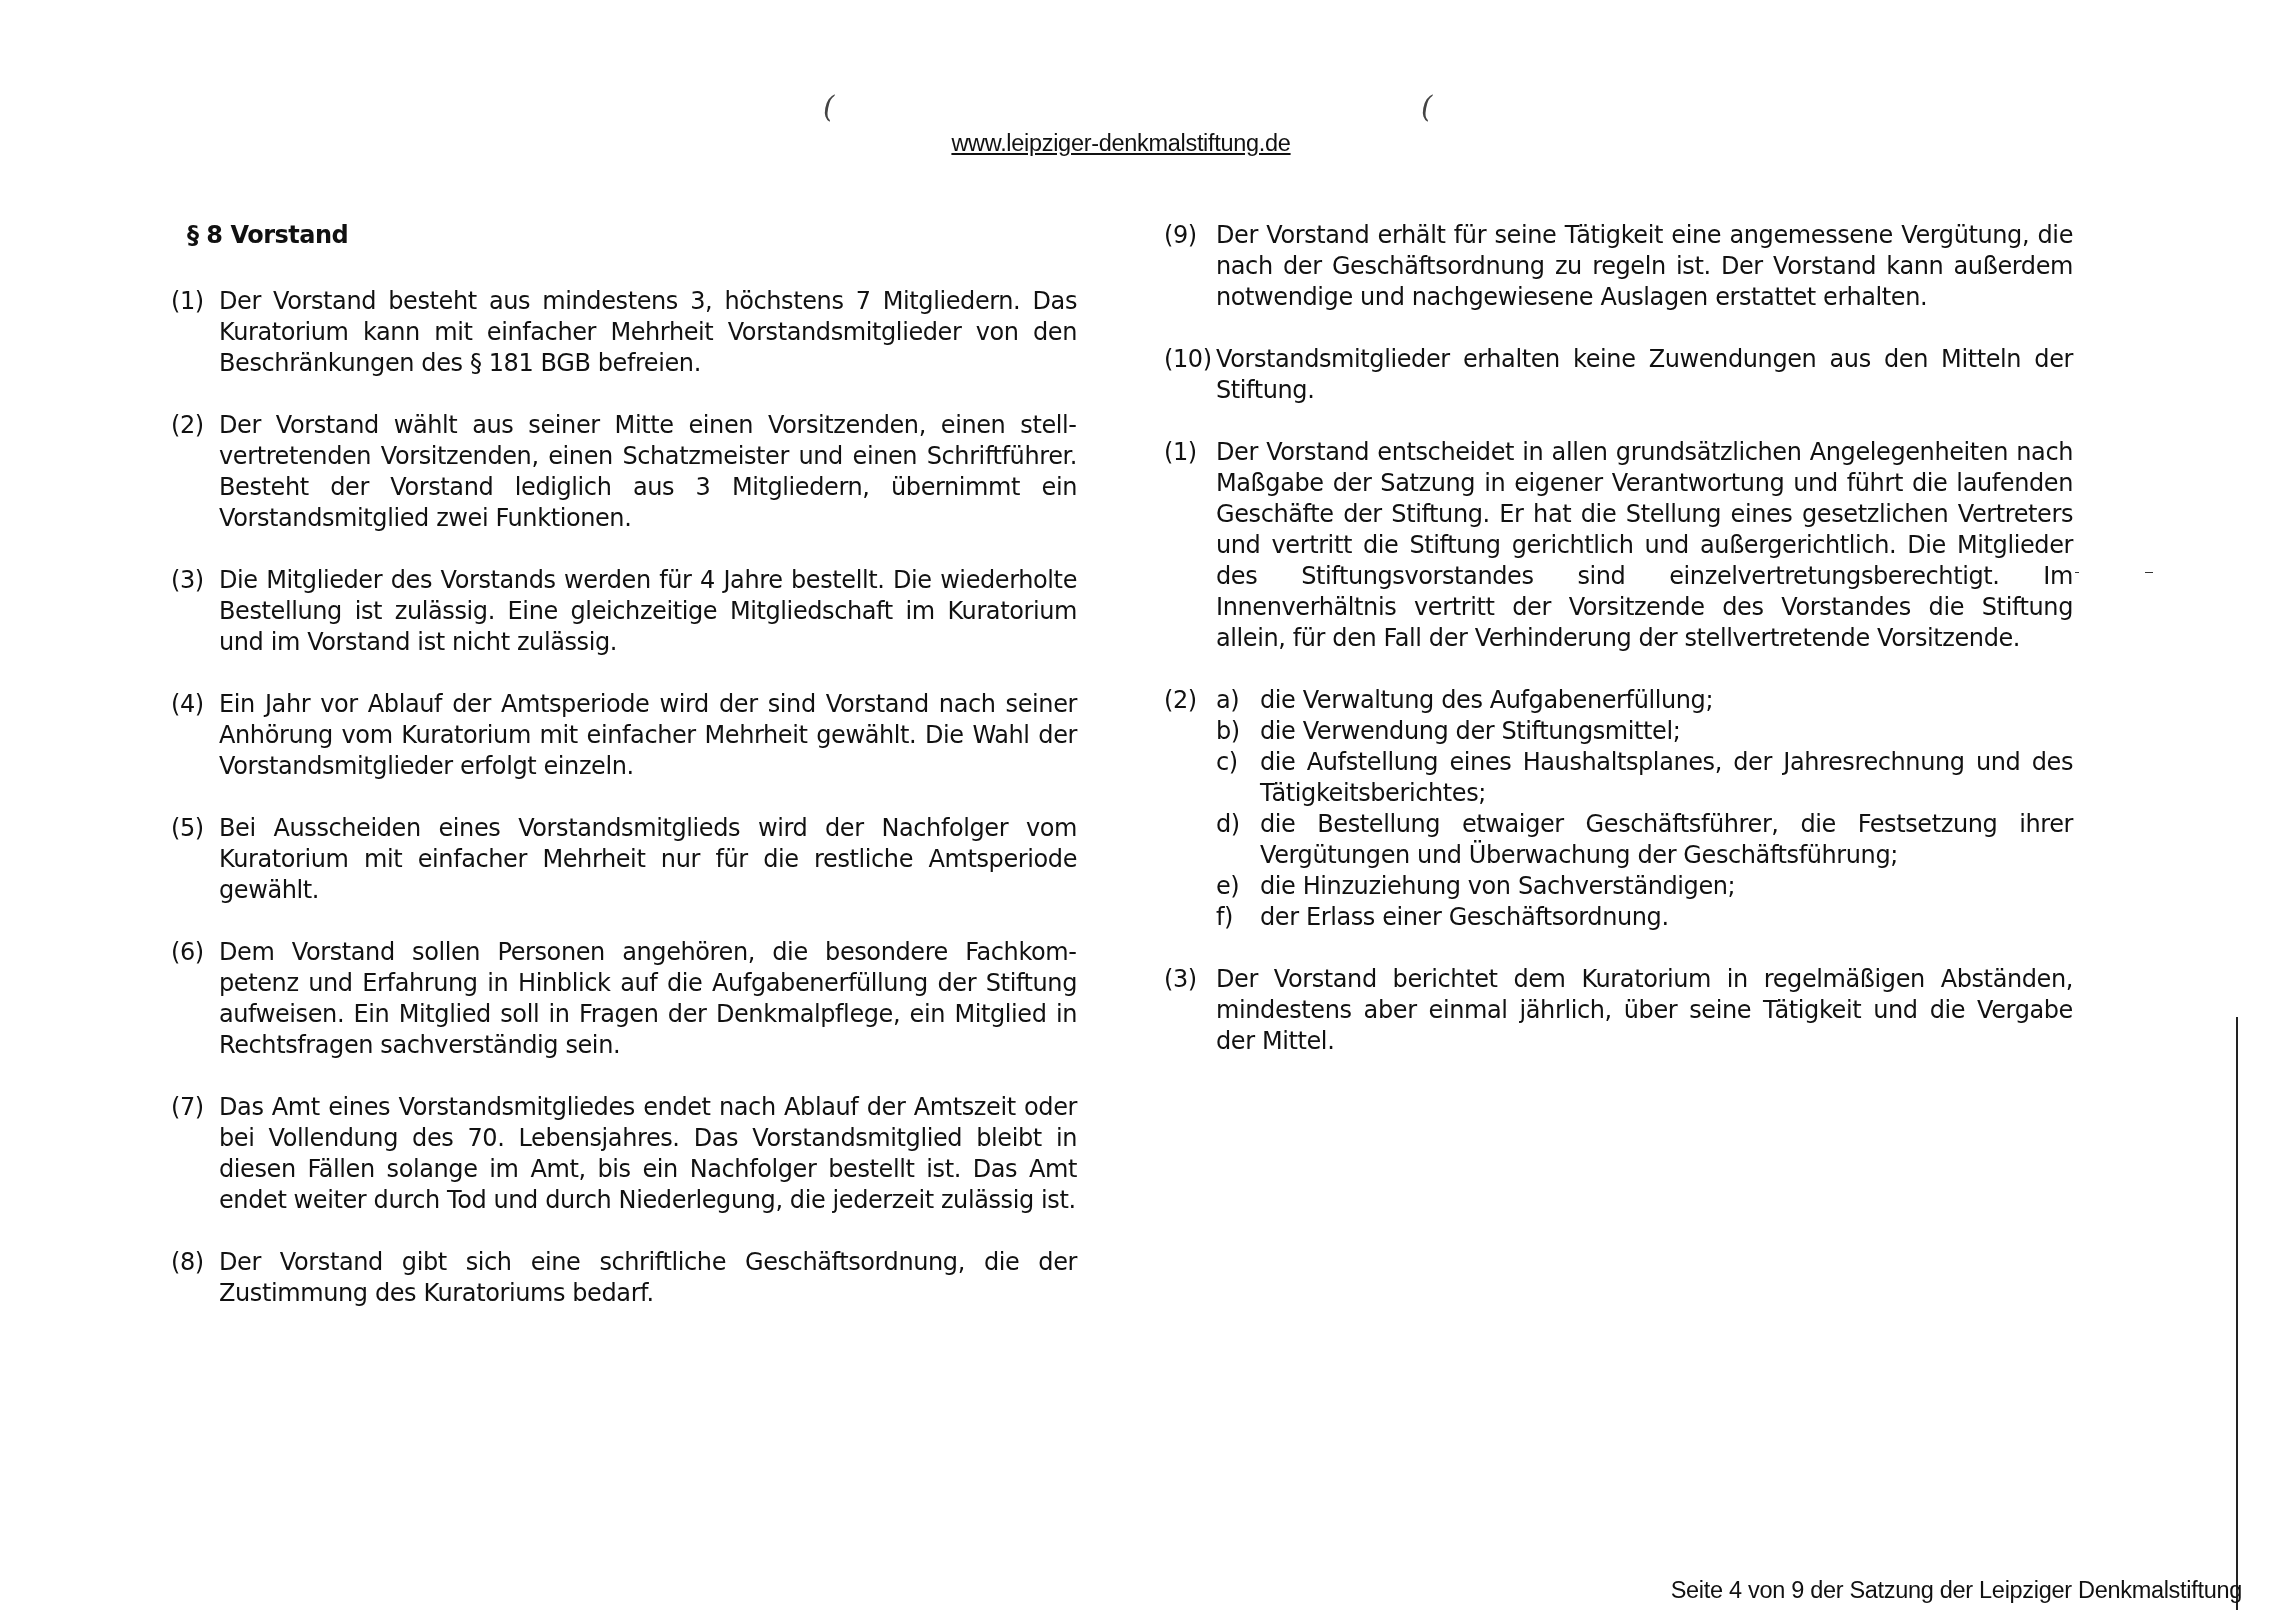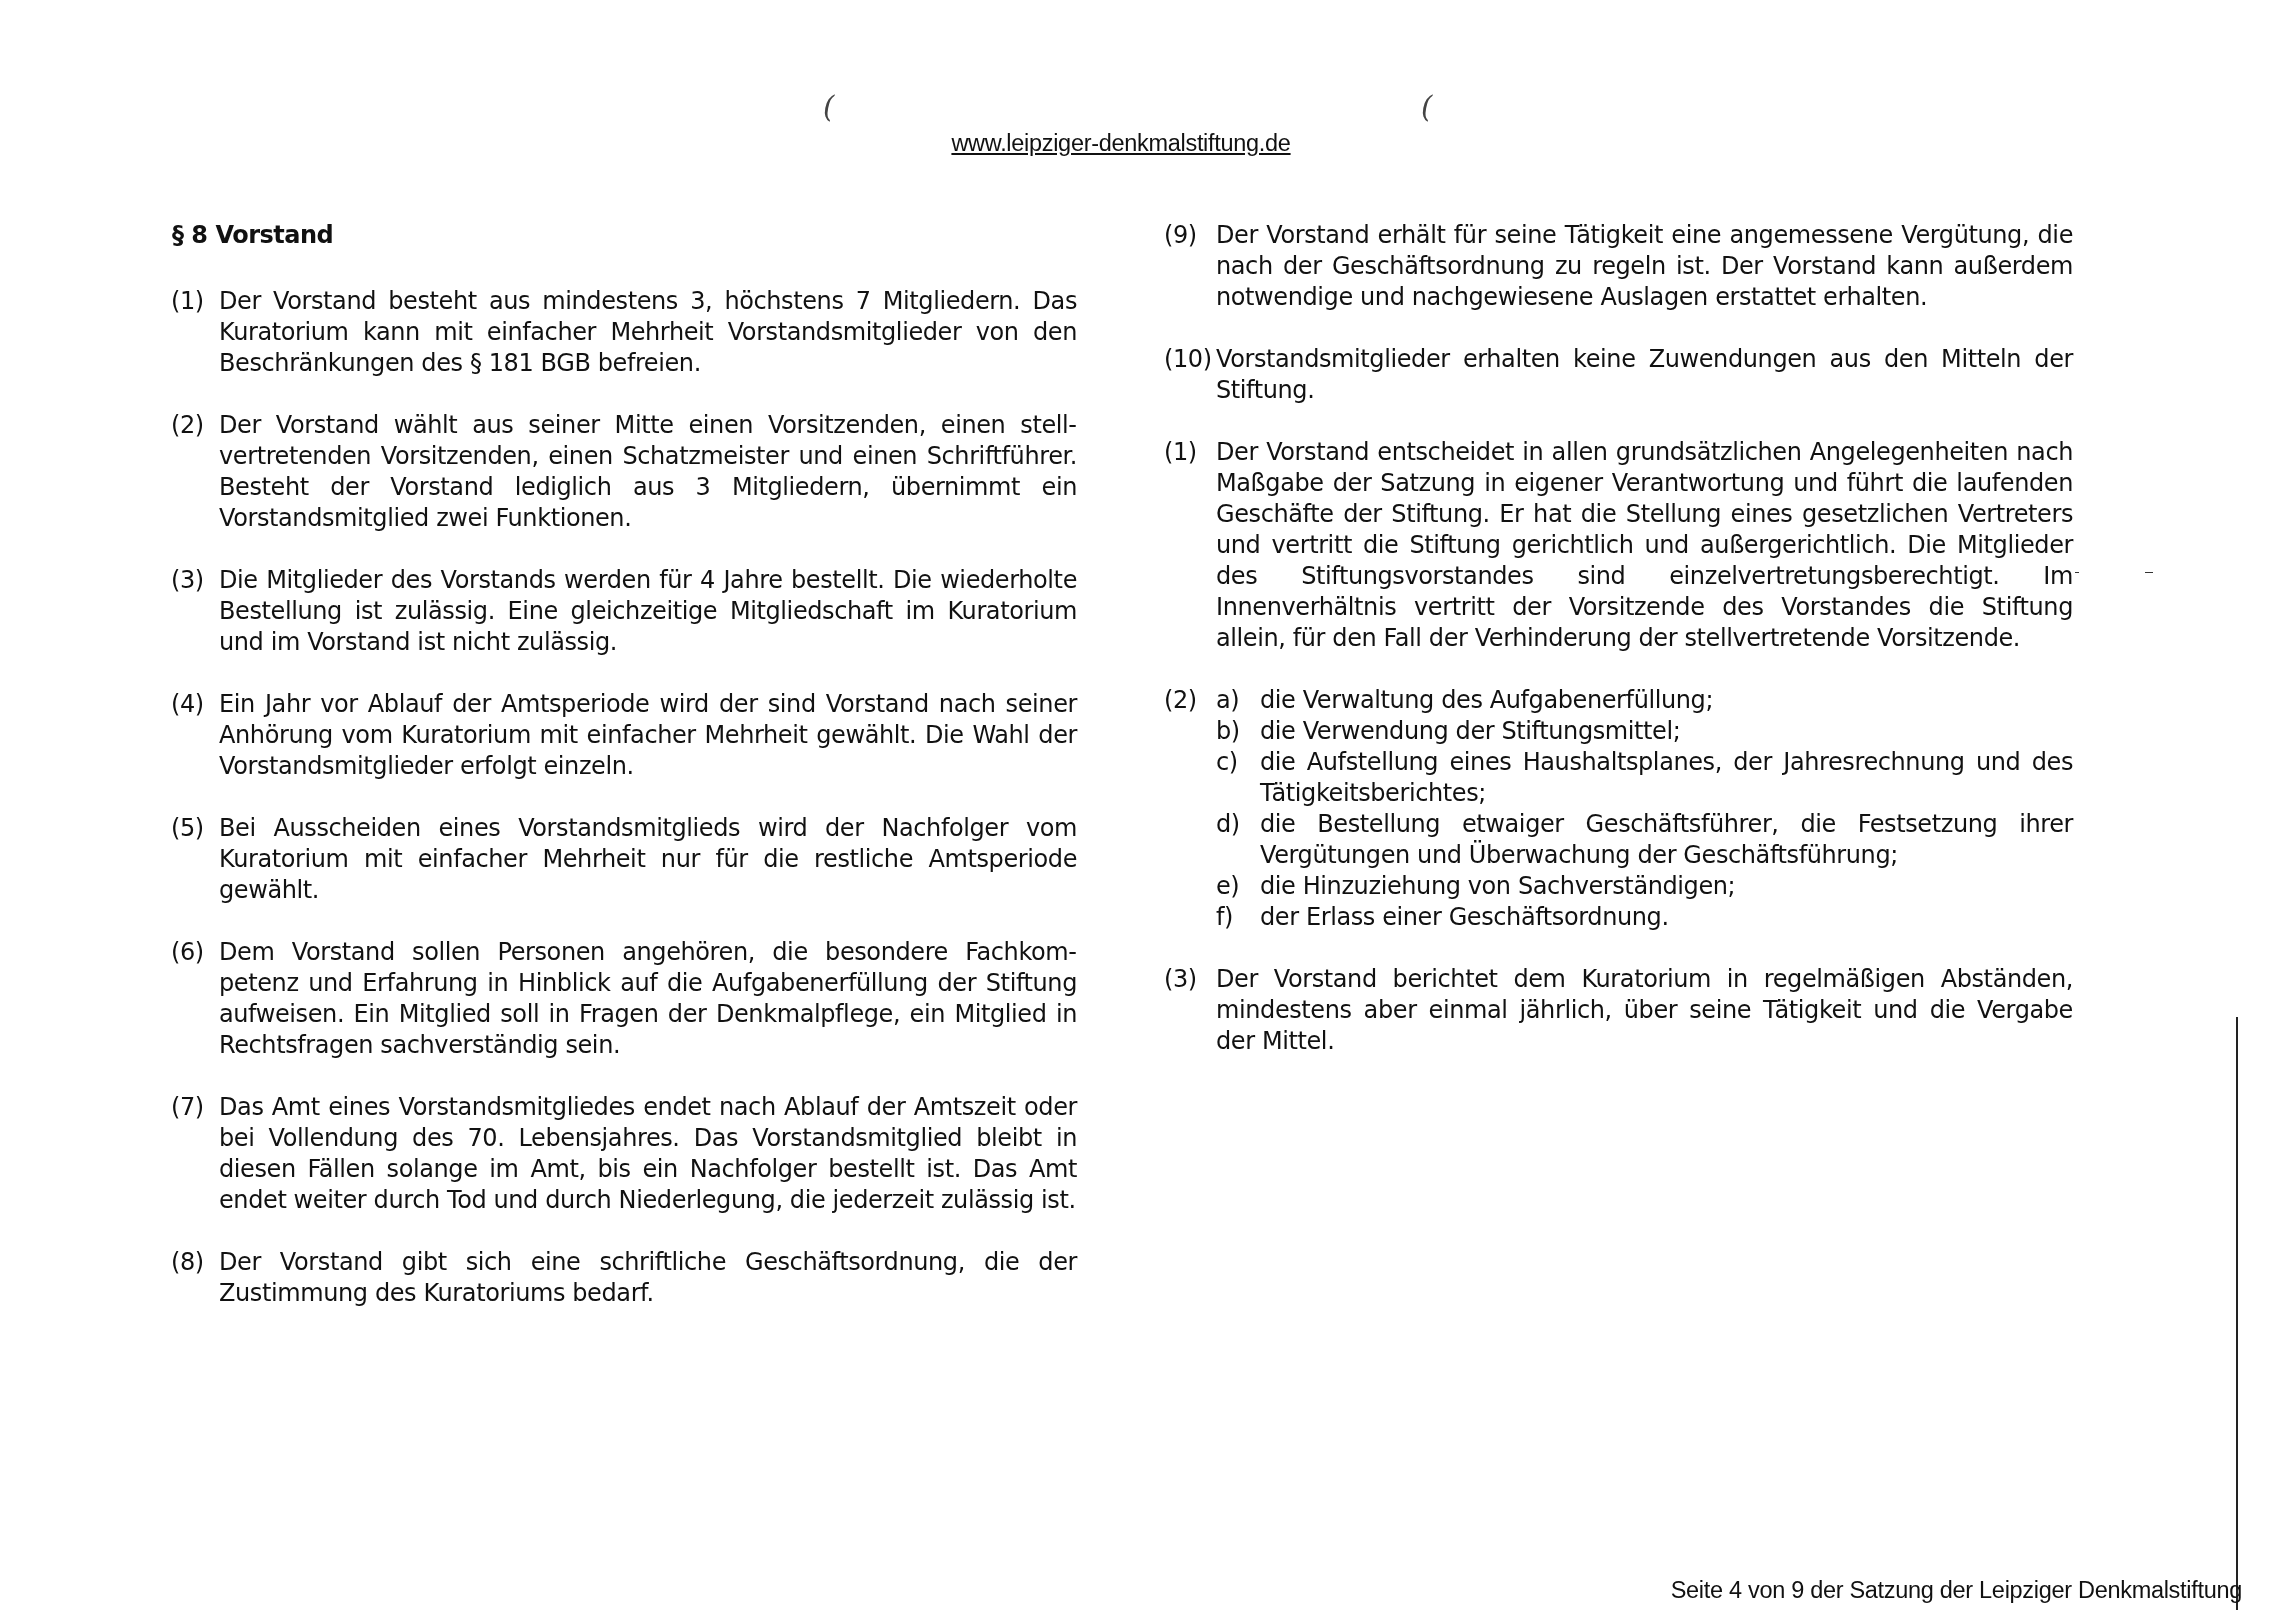--- a/index.html
+++ b/index.html
@@ -43,21 +43,21 @@
       position: absolute;
       font-size: 24px;
       line-height: 31px;
       letter-spacing: -0.4px;
     }
     .col-left { left: 171px; top: 220px; width: 906px; }
     .col-right { left: 1164px; top: 220px; width: 909px; }
 
     .section-heading {
       font-weight: bold;
-      margin: 0 0 35px 1px;
+      margin: 0 0 35px 16px;
       letter-spacing: -0.5px;
     }
     .item {
       display: flex;
       margin-bottom: 31px;
     }
     .item-num {
       flex: 0 0 48px;
     }
     .col-right .item-num { flex: 0 0 52px; }

